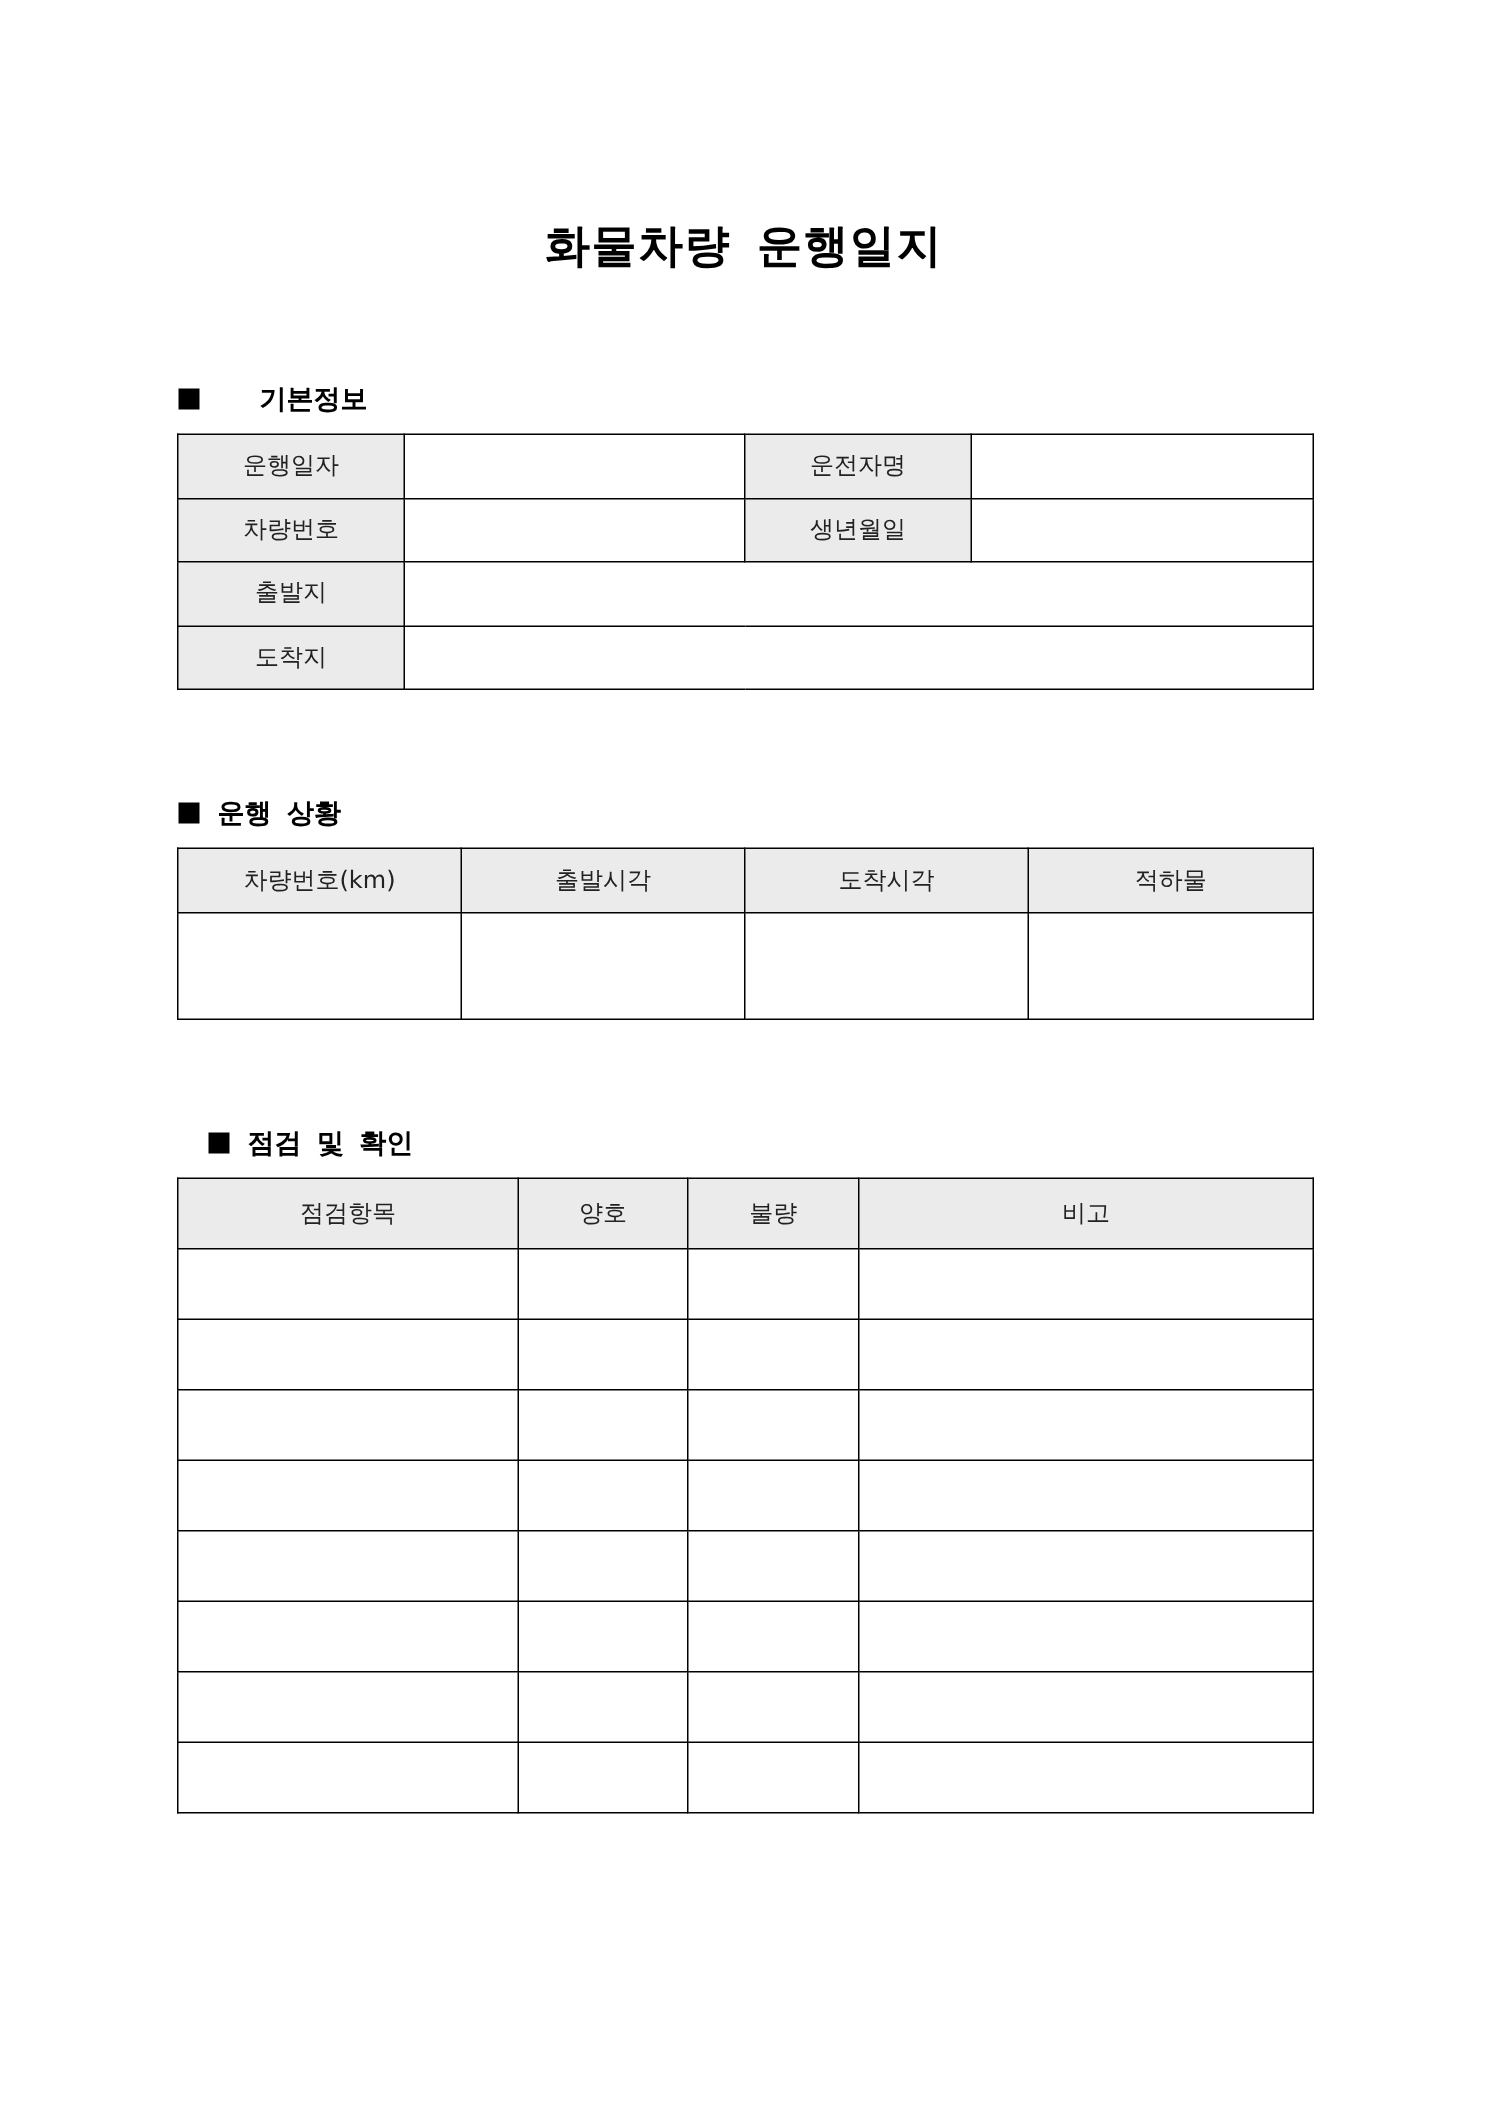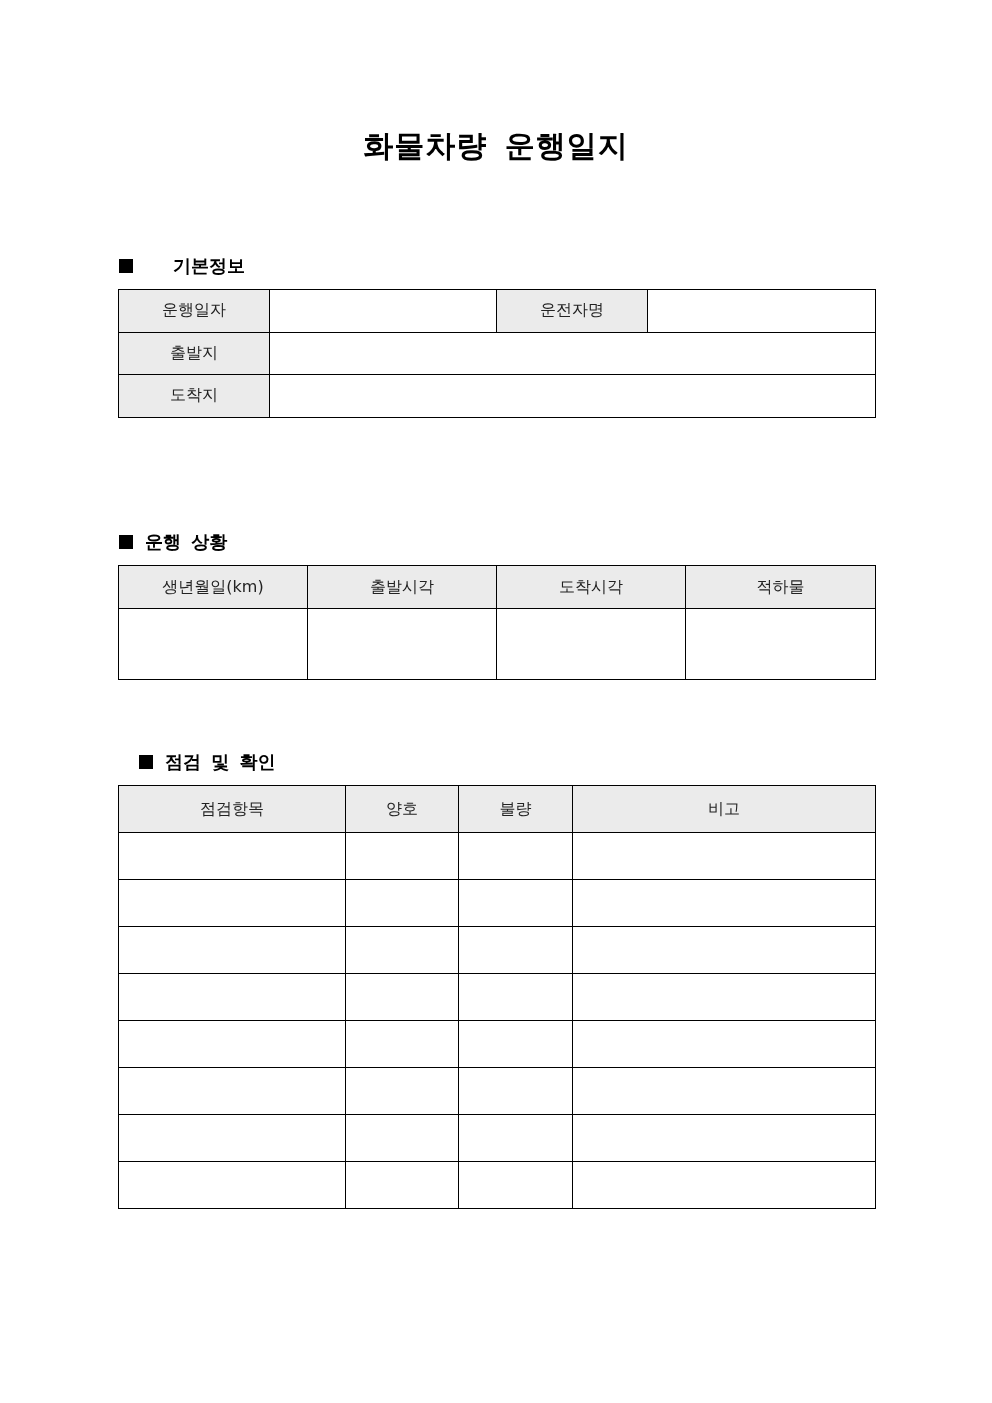--- a/index.html
+++ b/index.html
@@ -11,21 +11,21 @@
       width: 992px;
       height: 1403px;
       position: relative;
       font-family: "DejaVu Sans", "Liberation Sans", sans-serif;
       color: #111111;
       overflow: hidden;
     }
     .doc-title {
       position: absolute;
       left: 0;
-      top: 126px;
+      top: 144px;
       width: 992px;
       text-align: center;
       font-size: 30px;
       font-weight: bold;
       letter-spacing: 1px;
       word-spacing: 6px;
       color: #000;
     }
     .section-heading {
       position: absolute;
@@ -96,20 +96,26 @@
     <col style="width:228px">
   </colgroup>
   <tbody>
       <tr>
     <td class="label-cell">운행일자</td>
     <td class="input-cell"></td>
     <td class="label-cell">운전자명</td>
     <td class="input-cell"></td>
   </tr>
   <tr>
+    <td class="label-cell">차량번호</td>
+    <td class="input-cell"></td>
+    <td class="label-cell">생년월일</td>
+    <td class="input-cell"></td>
+  </tr>
+  <tr>
     <td class="label-cell">출발지</td>
     <td class="input-cell" colspan="3"></td>
   </tr>
   <tr>
     <td class="label-cell">도착지</td>
     <td class="input-cell" colspan="3"></td>
   </tr>
 </tbody>
   </table>
 
@@ -120,21 +126,21 @@
 
 <table class="form" id="ops-table">
   <colgroup>
     <col style="width:189px">
     <col style="width:189px">
     <col style="width:189px">
     <col style="width:190px">
   </colgroup>
   <tbody>
       <tr class="head">
-    <td class="label-cell">생년월일(km)</td>
+    <td class="label-cell">차량번호(km)</td>
     <td class="label-cell">출발시각</td>
     <td class="label-cell">도착시각</td>
     <td class="label-cell">적하물</td>
   </tr>
   <tr class="body">
     <td class="input-cell"></td>
     <td class="input-cell"></td>
     <td class="input-cell"></td>
     <td class="input-cell"></td>
   </tr>

